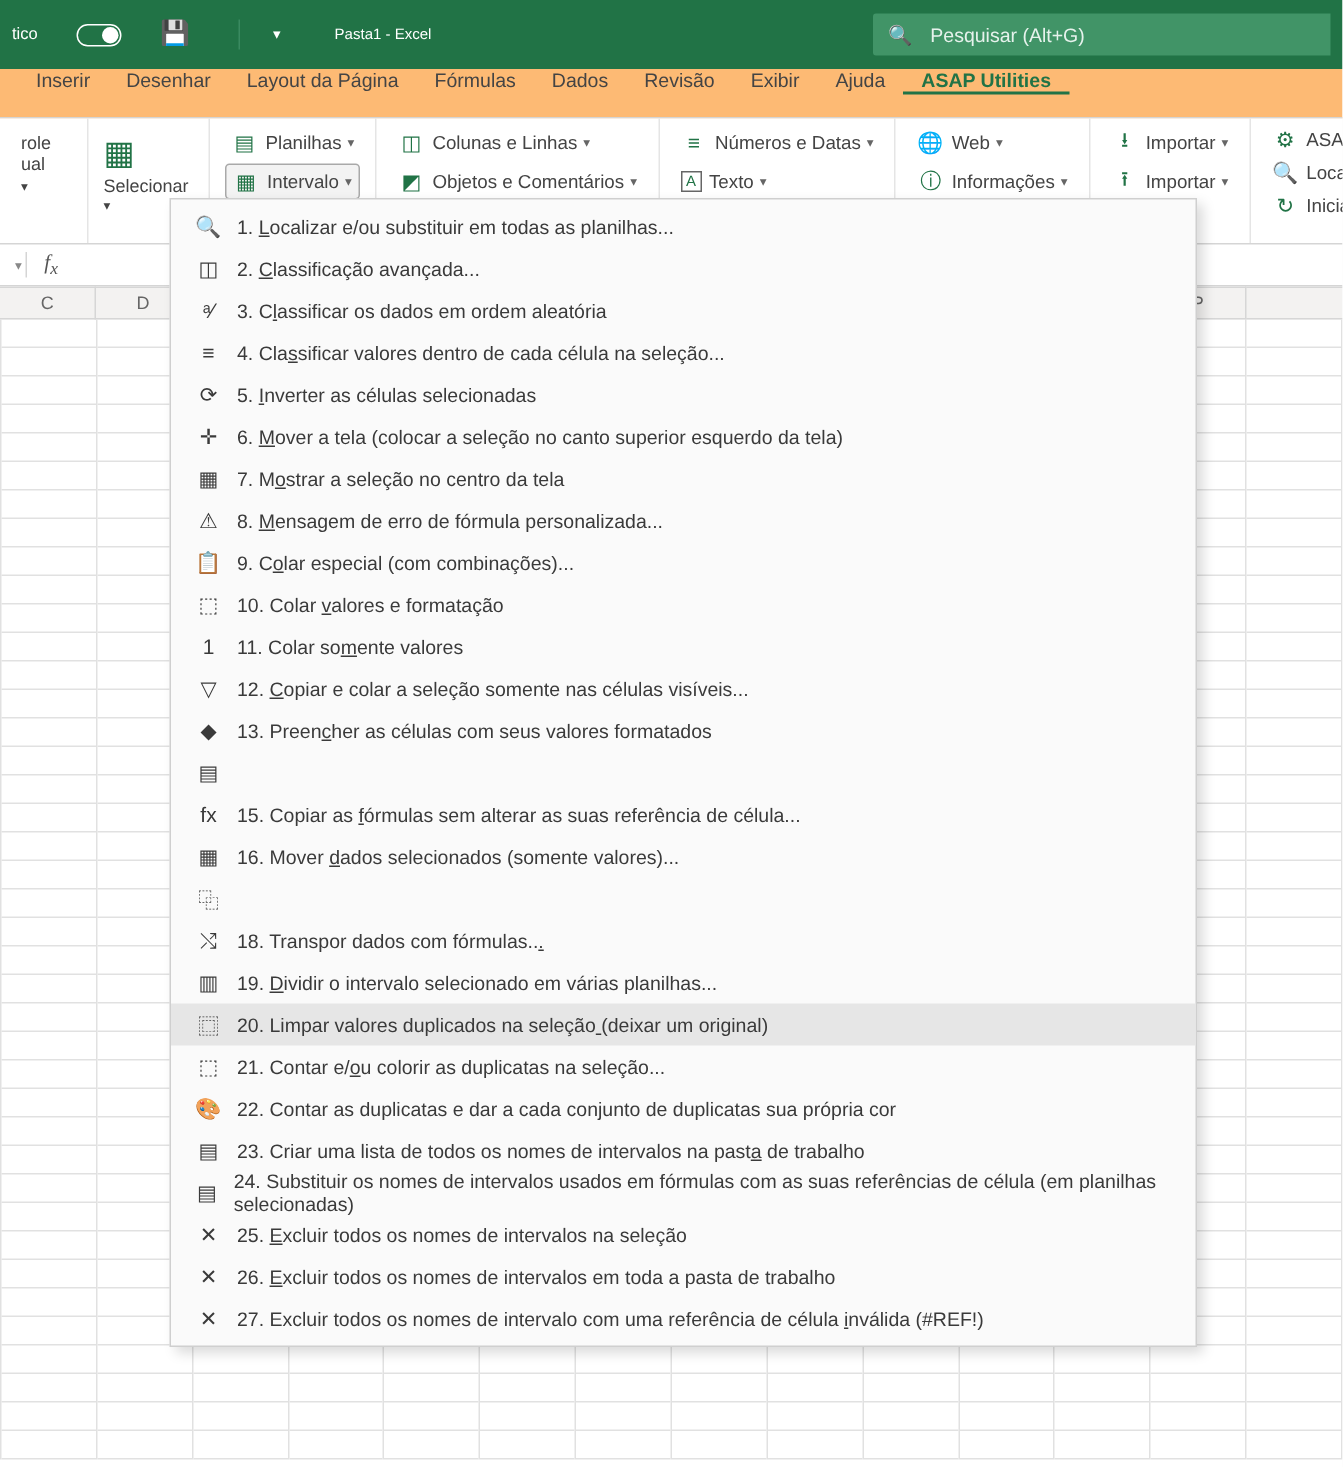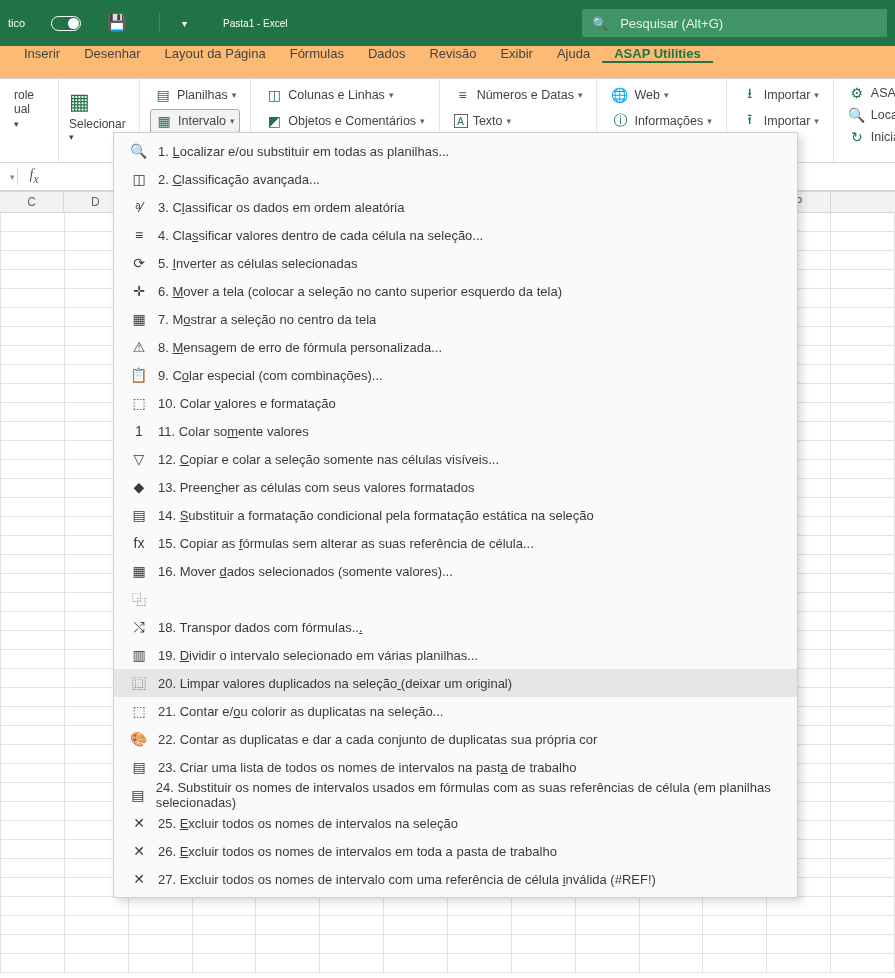--- a/index.html
+++ b/index.html
@@ -995,21 +995,20 @@
     <div class="mitem">
       <span class="mico">▽</span>
       <span class="mlab">12. <u>C</u>opiar e colar a seleção somente nas células visíveis...</span>
     </div>
     <div class="mitem">
       <span class="mico">◆</span>
       <span class="mlab">13. Preen<u>c</u>her as células com seus valores formatados</span>
     </div>
     <div class="mitem">
       <span class="mico">▤</span>
-      <span class="mlab">14. <u>S</u>ubstituir a formatação condicional pela formatação estática na seleção</span>
     </div>
     <div class="mitem">
       <span class="mico">fx</span>
       <span class="mlab">15. Copiar as <u>f</u>órmulas sem alterar as suas referência de célula...</span>
     </div>
     <div class="mitem">
       <span class="mico">▦</span>
       <span class="mlab">16. Mover <u>d</u>ados selecionados (somente valores)...</span>
     </div>
     <div class="mitem">

